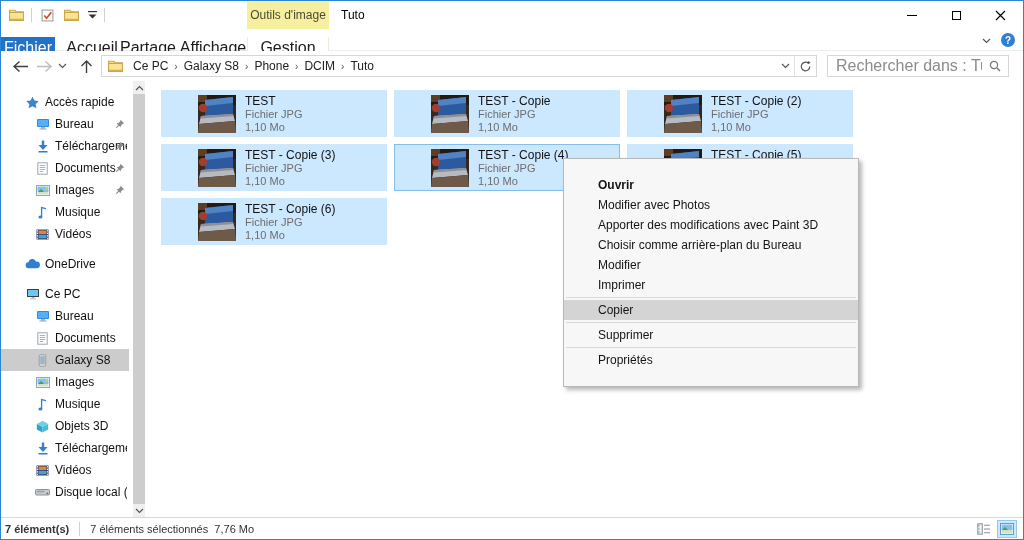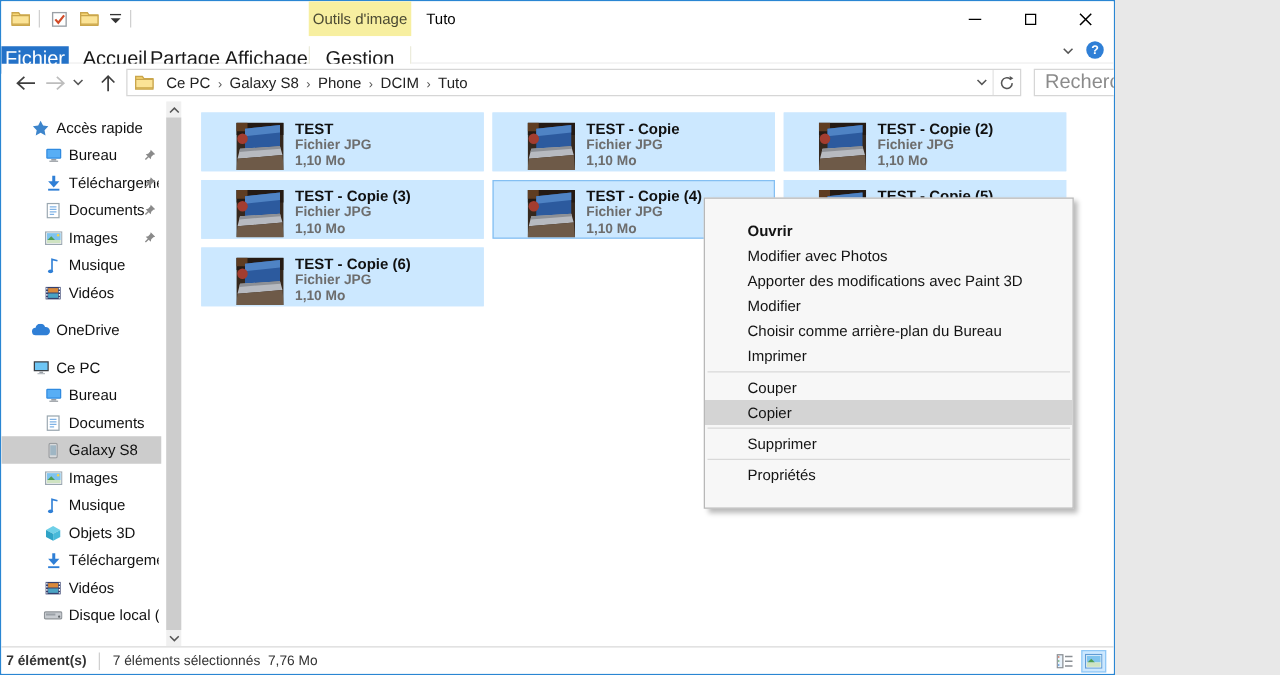--- a/index.html
+++ b/index.html
@@ -1,20 +1,20 @@
 <!DOCTYPE html>
 <html><head>
 <meta charset="utf-8">
 <style>
   * { margin:0; padding:0; box-sizing:border-box; }
   html,body { background:#e8e8e8; }
   body { font-family:"Liberation Sans", sans-serif; -webkit-font-smoothing:antialiased; }
 
   #window{
-    position:relative; width:892px; height:540px; background:#fff;
+    position:relative; width:1024px; height:540px; background:#fff;
     border:1px solid #2a86d3; overflow:hidden; font-size:12px; color:#1a1a1a;
   }
 
   
   .titlebar{ position:absolute; top:0; left:0; right:0; height:28px; background:#fff; }
   .qat{ position:absolute; left:6px; top:0; height:28px; display:flex; align-items:center; gap:6px; }
   .qat .sep{ width:1px; height:14px; background:#d0d0d0; }
   .qat-btn{ display:flex; align-items:center; justify-content:center; width:18px; height:20px; }
   .qat-drop{ width:12px; }
   .ctx-header{
@@ -69,21 +69,21 @@
   .sb-row .ic{ width:15px; display:flex; justify-content:center; flex:0 0 15px; }
   .sb-row.lvl0 .ic{ margin-left:24px; }
   .sb-row.lvl1 .ic{ margin-left:34px; }
   .sb-row .lbl{ margin-left:5px; font-size:12px; color:#111; white-space:nowrap; overflow:hidden; max-width:72px; }
   .sb-row .pin{ position:absolute; right:4px; top:5px; }
   .sb-gap{ height:8px; }
 
   
   .content{ position:absolute; left:146px; top:80px; right:0; bottom:22px; background:#fff; }
   .tiles{ position:absolute; left:14px; top:9px; display:grid; grid-template-columns:repeat(3,226px); grid-auto-rows:47px; gap:7px; }
-  .tile{ display:flex; align-items:flex-end; padding-left:27px; border:1px solid transparent;font-weight:bold; }
+  .tile{ display:flex; align-items:center; padding-left:36px; border:1px solid transparent; }
   .tile.selected{ background:#cce8ff; border-color:#cce8ff; }
   .tile.focused{ border-color:#84bff2; }
   .thumb{ width:38px; height:38px; flex:0 0 38px; overflow:hidden; }
   .tile-text{ margin-left:9px; line-height:14px; }
   .t-name{ font-size:12px; color:#111; }
   .t-meta{ font-size:11px; color:#6d6d6d; line-height:13px; }
 
   
   .ctxmenu{ position:absolute; left:562px; top:157px; width:296px; background:#f7f7f7;
     border:1px solid #b8b8b8; box-shadow:3px 3px 4px rgba(0,0,0,0.28); padding:16px 0; z-index:50; }
@@ -560,25 +560,24 @@
             <div class="t-meta">1,10 Mo</div>
           </span>
         </div>
       </div>
   </div>
 
   <div class="ctxmenu" id="ctxmenu">
       <div class="mi bold">Ouvrir</div>
       <div class="mi">Modifier avec Photos</div>
       <div class="mi">Apporter des modifications avec Paint 3D</div>
+      <div class="mi">Choisir comme arrière-plan du Bureau</div>
       <div class="mi">Modifier</div>
-      <div class="mi">Choisir comme arrière-plan du Bureau</div>
       <div class="mi">Imprimer</div>
       <div class="msep"></div>
-      <div class="mi">Couper</div>
       <div class="mi hl">Copier</div>
       <div class="msep"></div>
       <div class="mi">Supprimer</div>
       <div class="msep"></div>
       <div class="mi">Propriétés</div>
     </div>
 
   <div class="statusbar">
     <span class="s1">7 élément(s)</span>
     <span class="vsep"></span>

